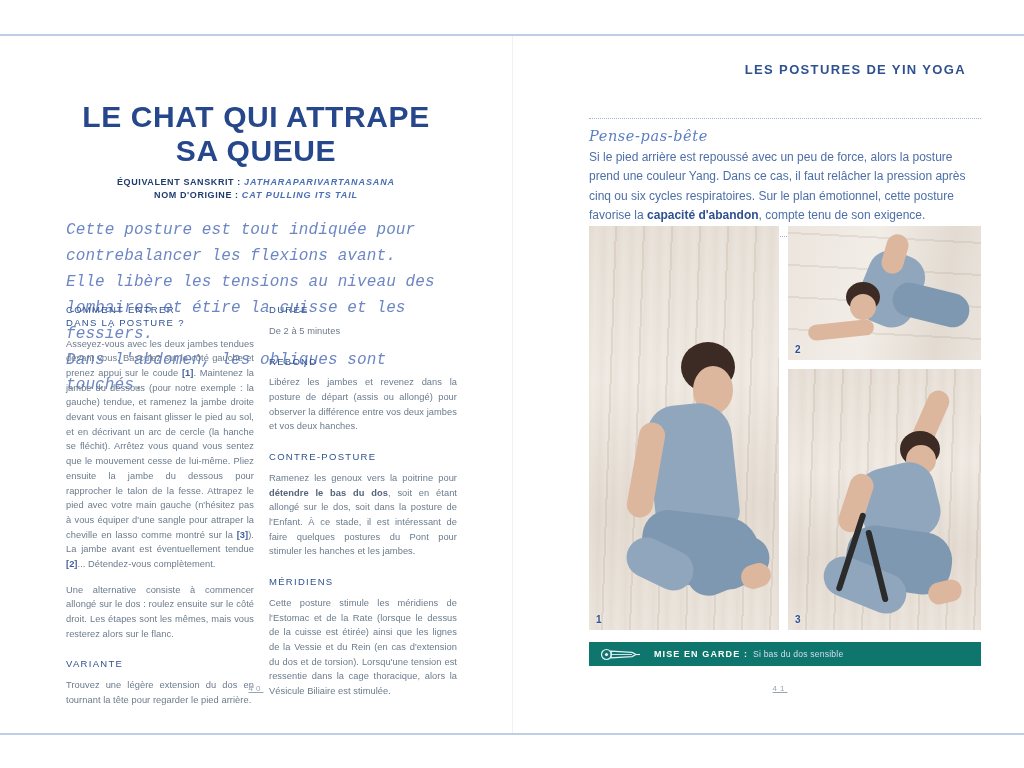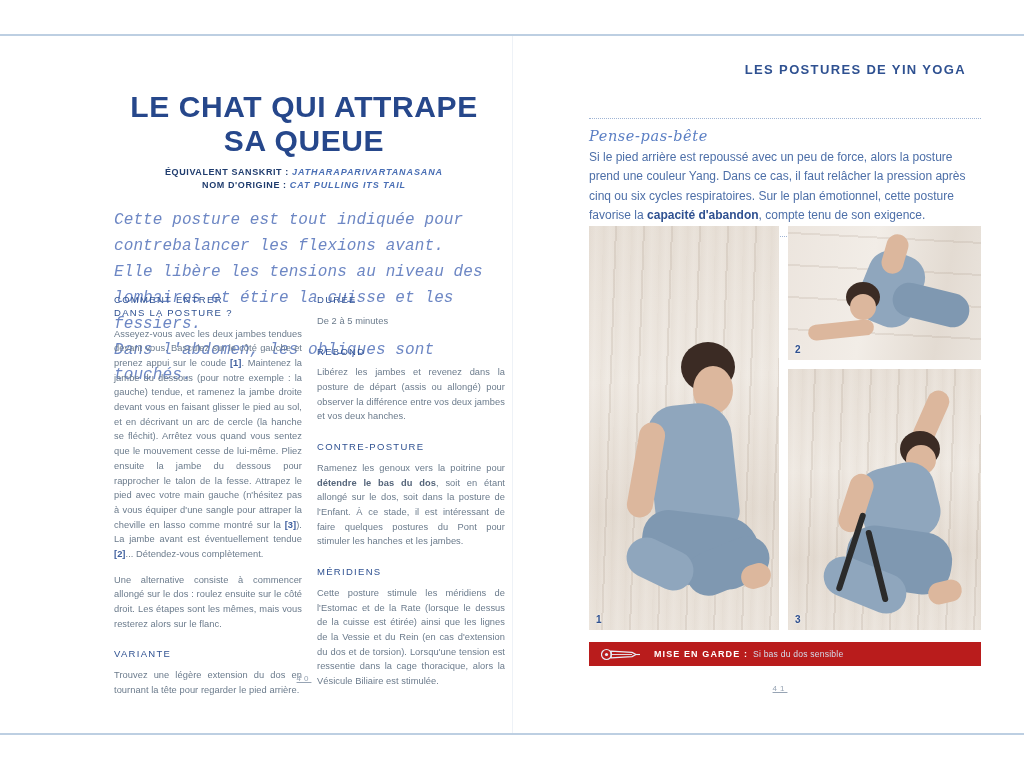--- a/index.html
+++ b/index.html
@@ -20,21 +20,21 @@
   .gutter{position:absolute;left:512px;top:36px;width:1px;height:697px;background:#eef2f7;}
 
   
   .running-header{
     position:absolute;right:58px;top:62px;
     font-size:13px;font-weight:bold;letter-spacing:1.35px;
     color:#2f5191;text-transform:uppercase;white-space:nowrap;
   }
 
   
-  .page-left{position:absolute;left:0;top:26px;width:512px;height:697px;margin-left:48px;}
+  .page-left{position:absolute;left:0;top:36px;width:512px;height:697px;}
 
   .title{
     position:absolute;left:56px;top:64px;width:400px;
     text-align:center;
     color:#26478b;
     font-size:30px;line-height:1.13;
     font-weight:bold;letter-spacing:0.6px;
   }
   .title .ln{display:block;}
 
@@ -151,21 +151,21 @@
   .badge{
     position:absolute;left:7px;bottom:5px;
     color:#2f5191;font-size:10px;font-weight:bold;
     letter-spacing:0.5px;
     text-shadow:0 0 3px rgba(255,255,255,0.9);
   }
 
   
   .warn{
     position:absolute;left:65px;top:606px;width:392px;height:24px;
-    background:#b91c1c;display:flex;align-items:center;
+    background:#0f766e;display:flex;align-items:center;
   }
   .warn-icon{margin:0 13px 0 12px;display:flex;align-items:center;}
   .warn-label{
     color:#ffffff;font-size:9px;font-weight:bold;letter-spacing:1.1px;
     white-space:nowrap;
   }
   .warn-text{
     color:#d4ddec;font-size:8.6px;letter-spacing:0.2px;
     margin-left:5px;white-space:nowrap;
   }

